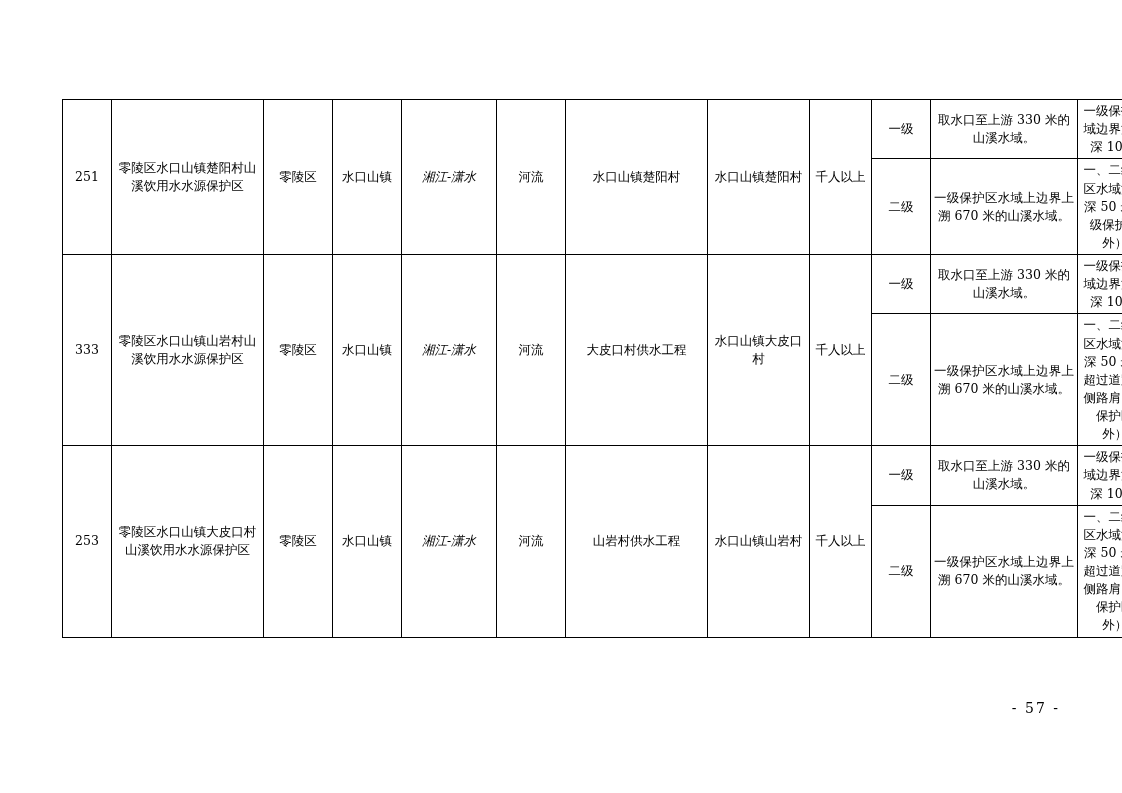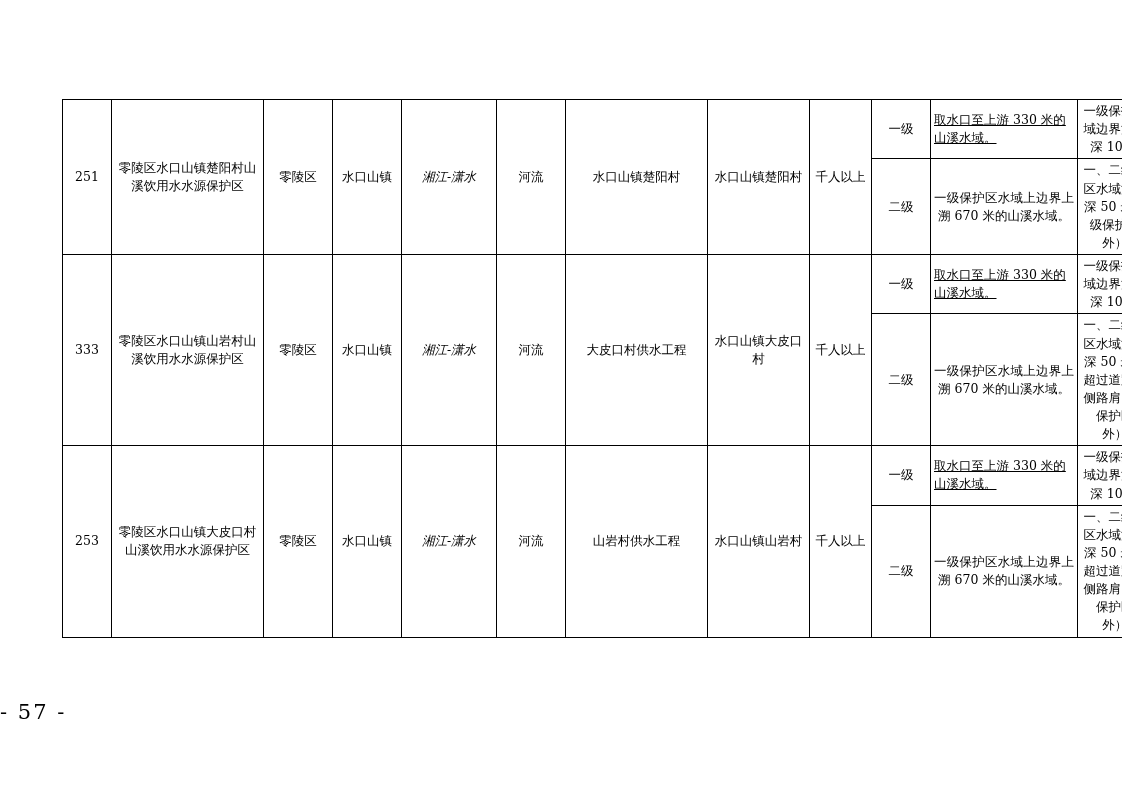--- a/index.html
+++ b/index.html
@@ -47,36 +47,35 @@
   td.basin { width: 88px; font-style: italic; }
   td.type { width: 62px; }
   td.project { width: 135px; }
   td.village { width: 95px; }
   td.scale { width: 55px; }
   td.level { width: 52px; }
   td.range { width: 140px; text-align: left; }
   td.bound { width: 80px; }
   .range-inner {
     display: block;
-    text-align: left;
-    text-decoration: underline;
+    text-align: center;
   }
   .range-just {
     display: block;
     text-align: justify;
     text-align-last: center;
   }
   .page-number {
     position: absolute;
     left: 0;
     top: 700px;
     width: 1060px;
-    text-align: left;
+    text-align: right;
     font-family: "DejaVu Serif", "Liberation Serif", serif;
-    font-size: 21px;
+    font-size: 14px;
     letter-spacing: 2px;
   }
 </style>
 </head>
 <body>
 
 <div class="page">
 
   <table class="main-table">
     <tbody>

